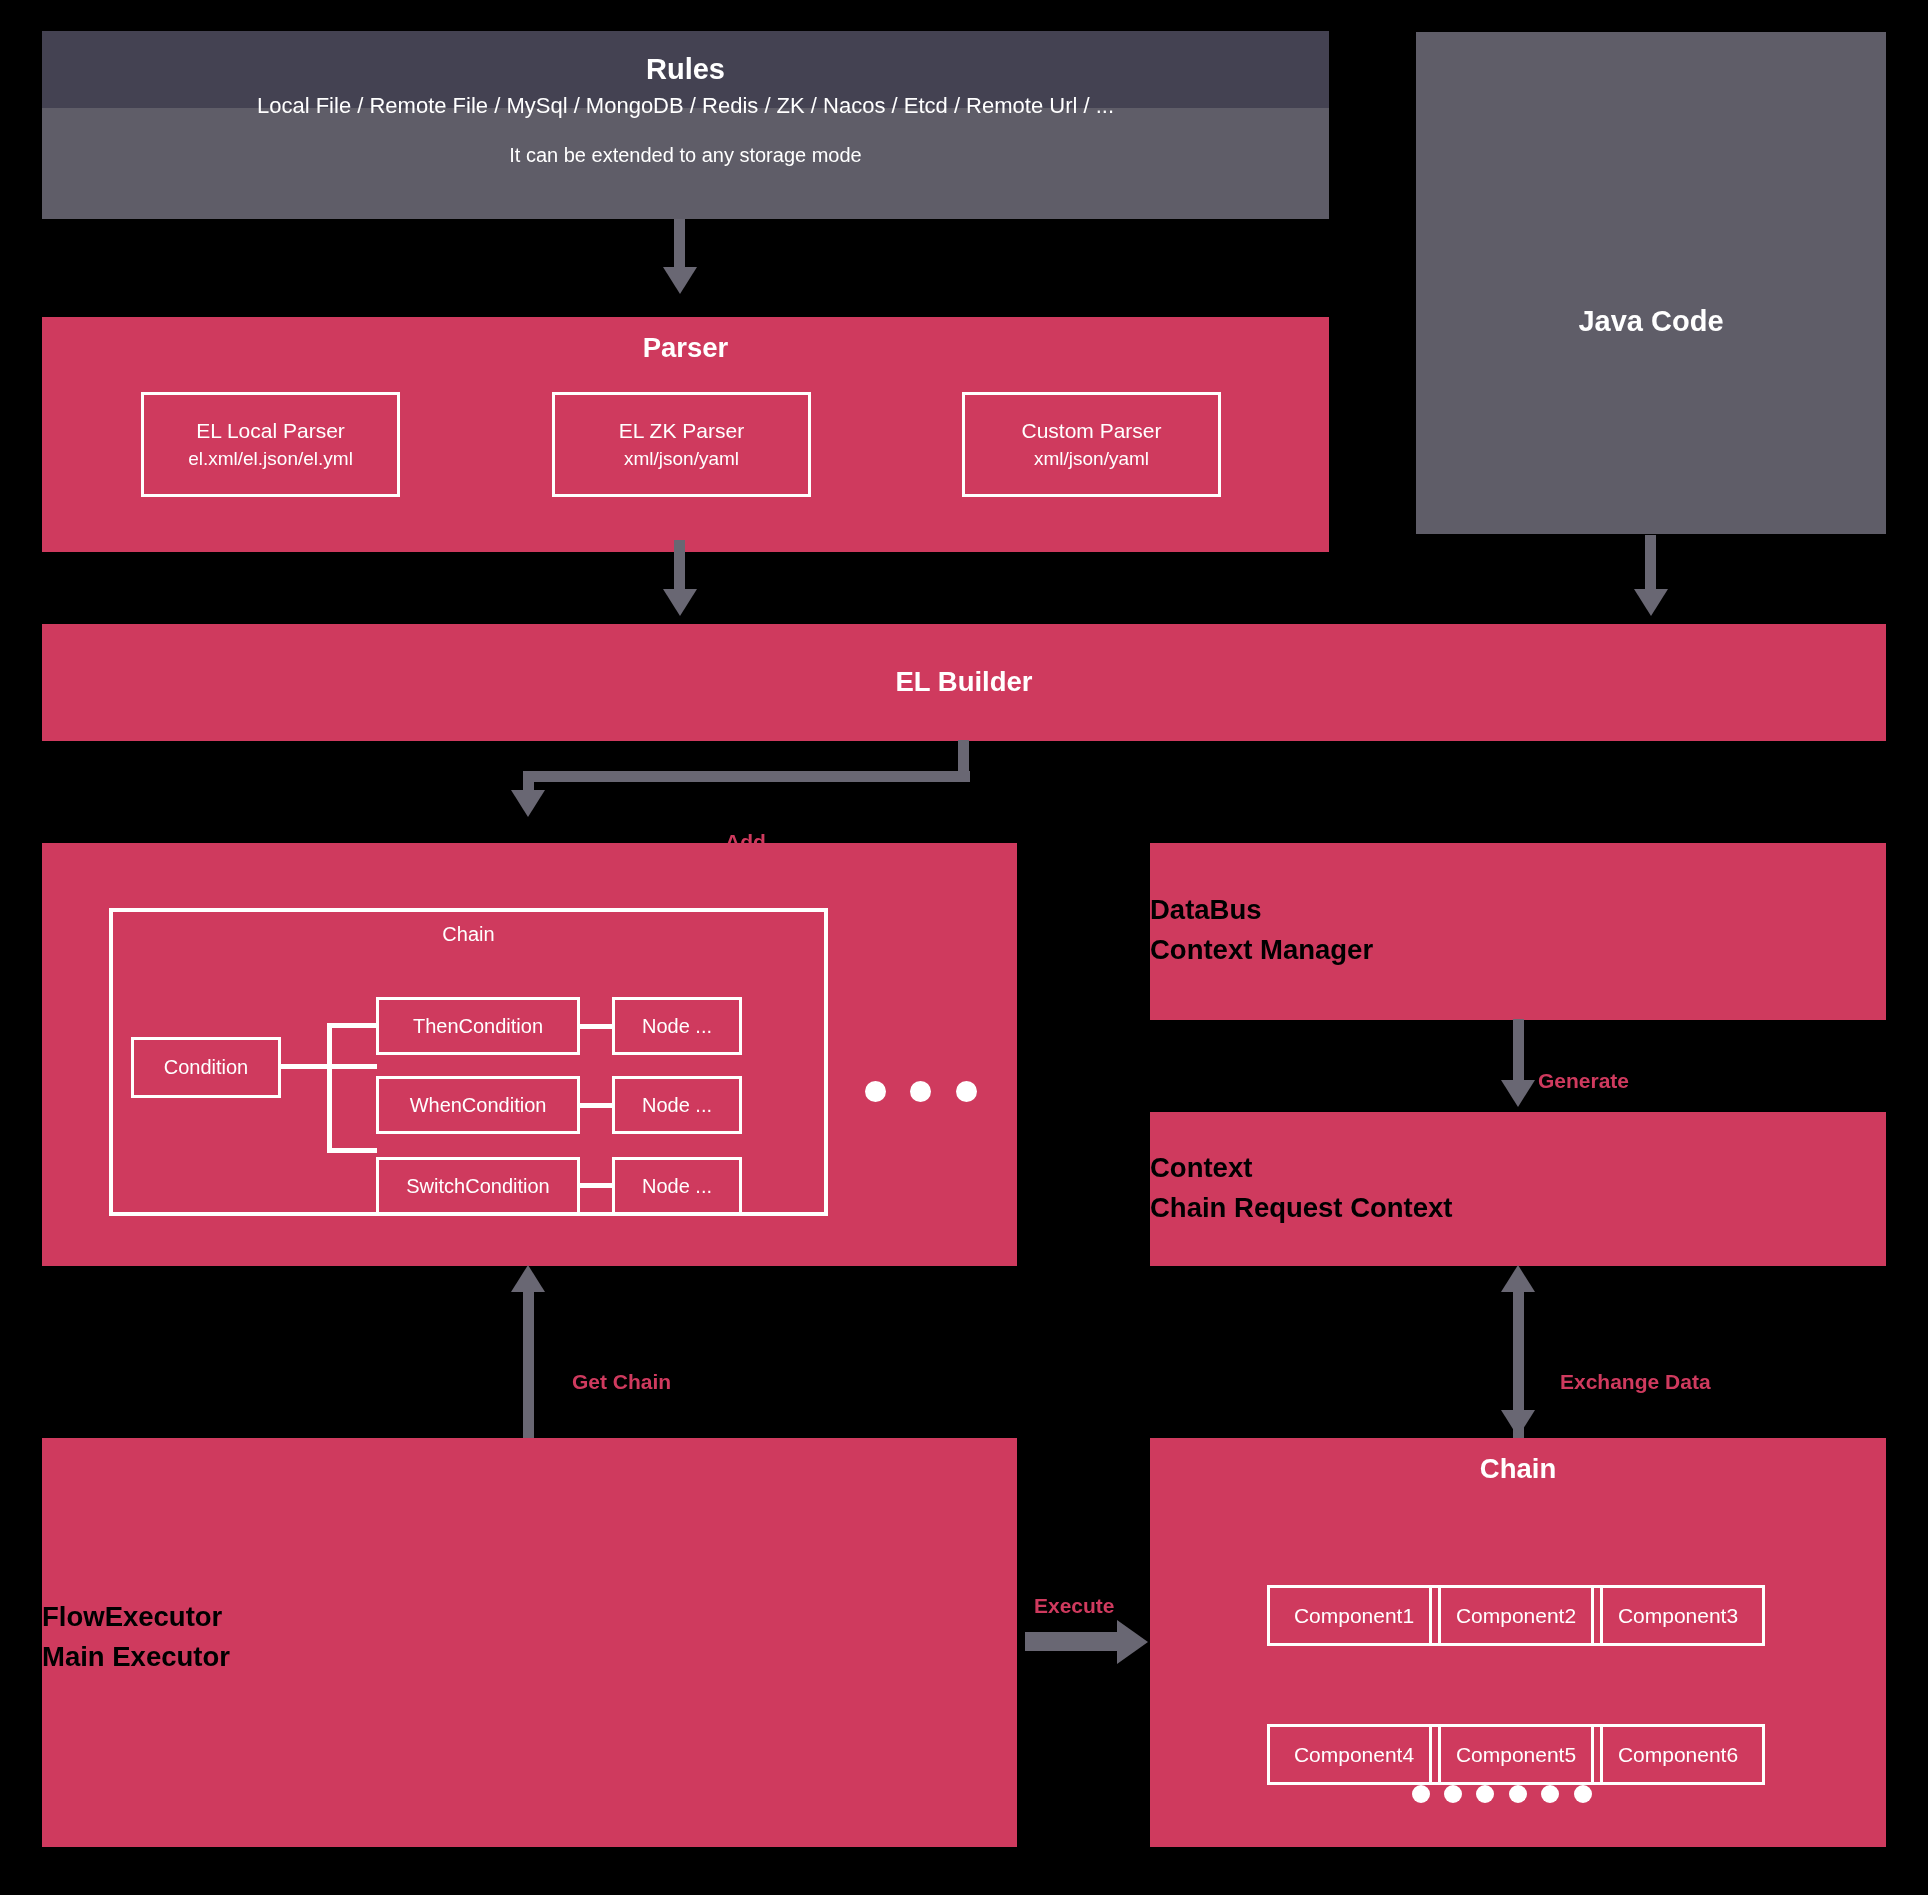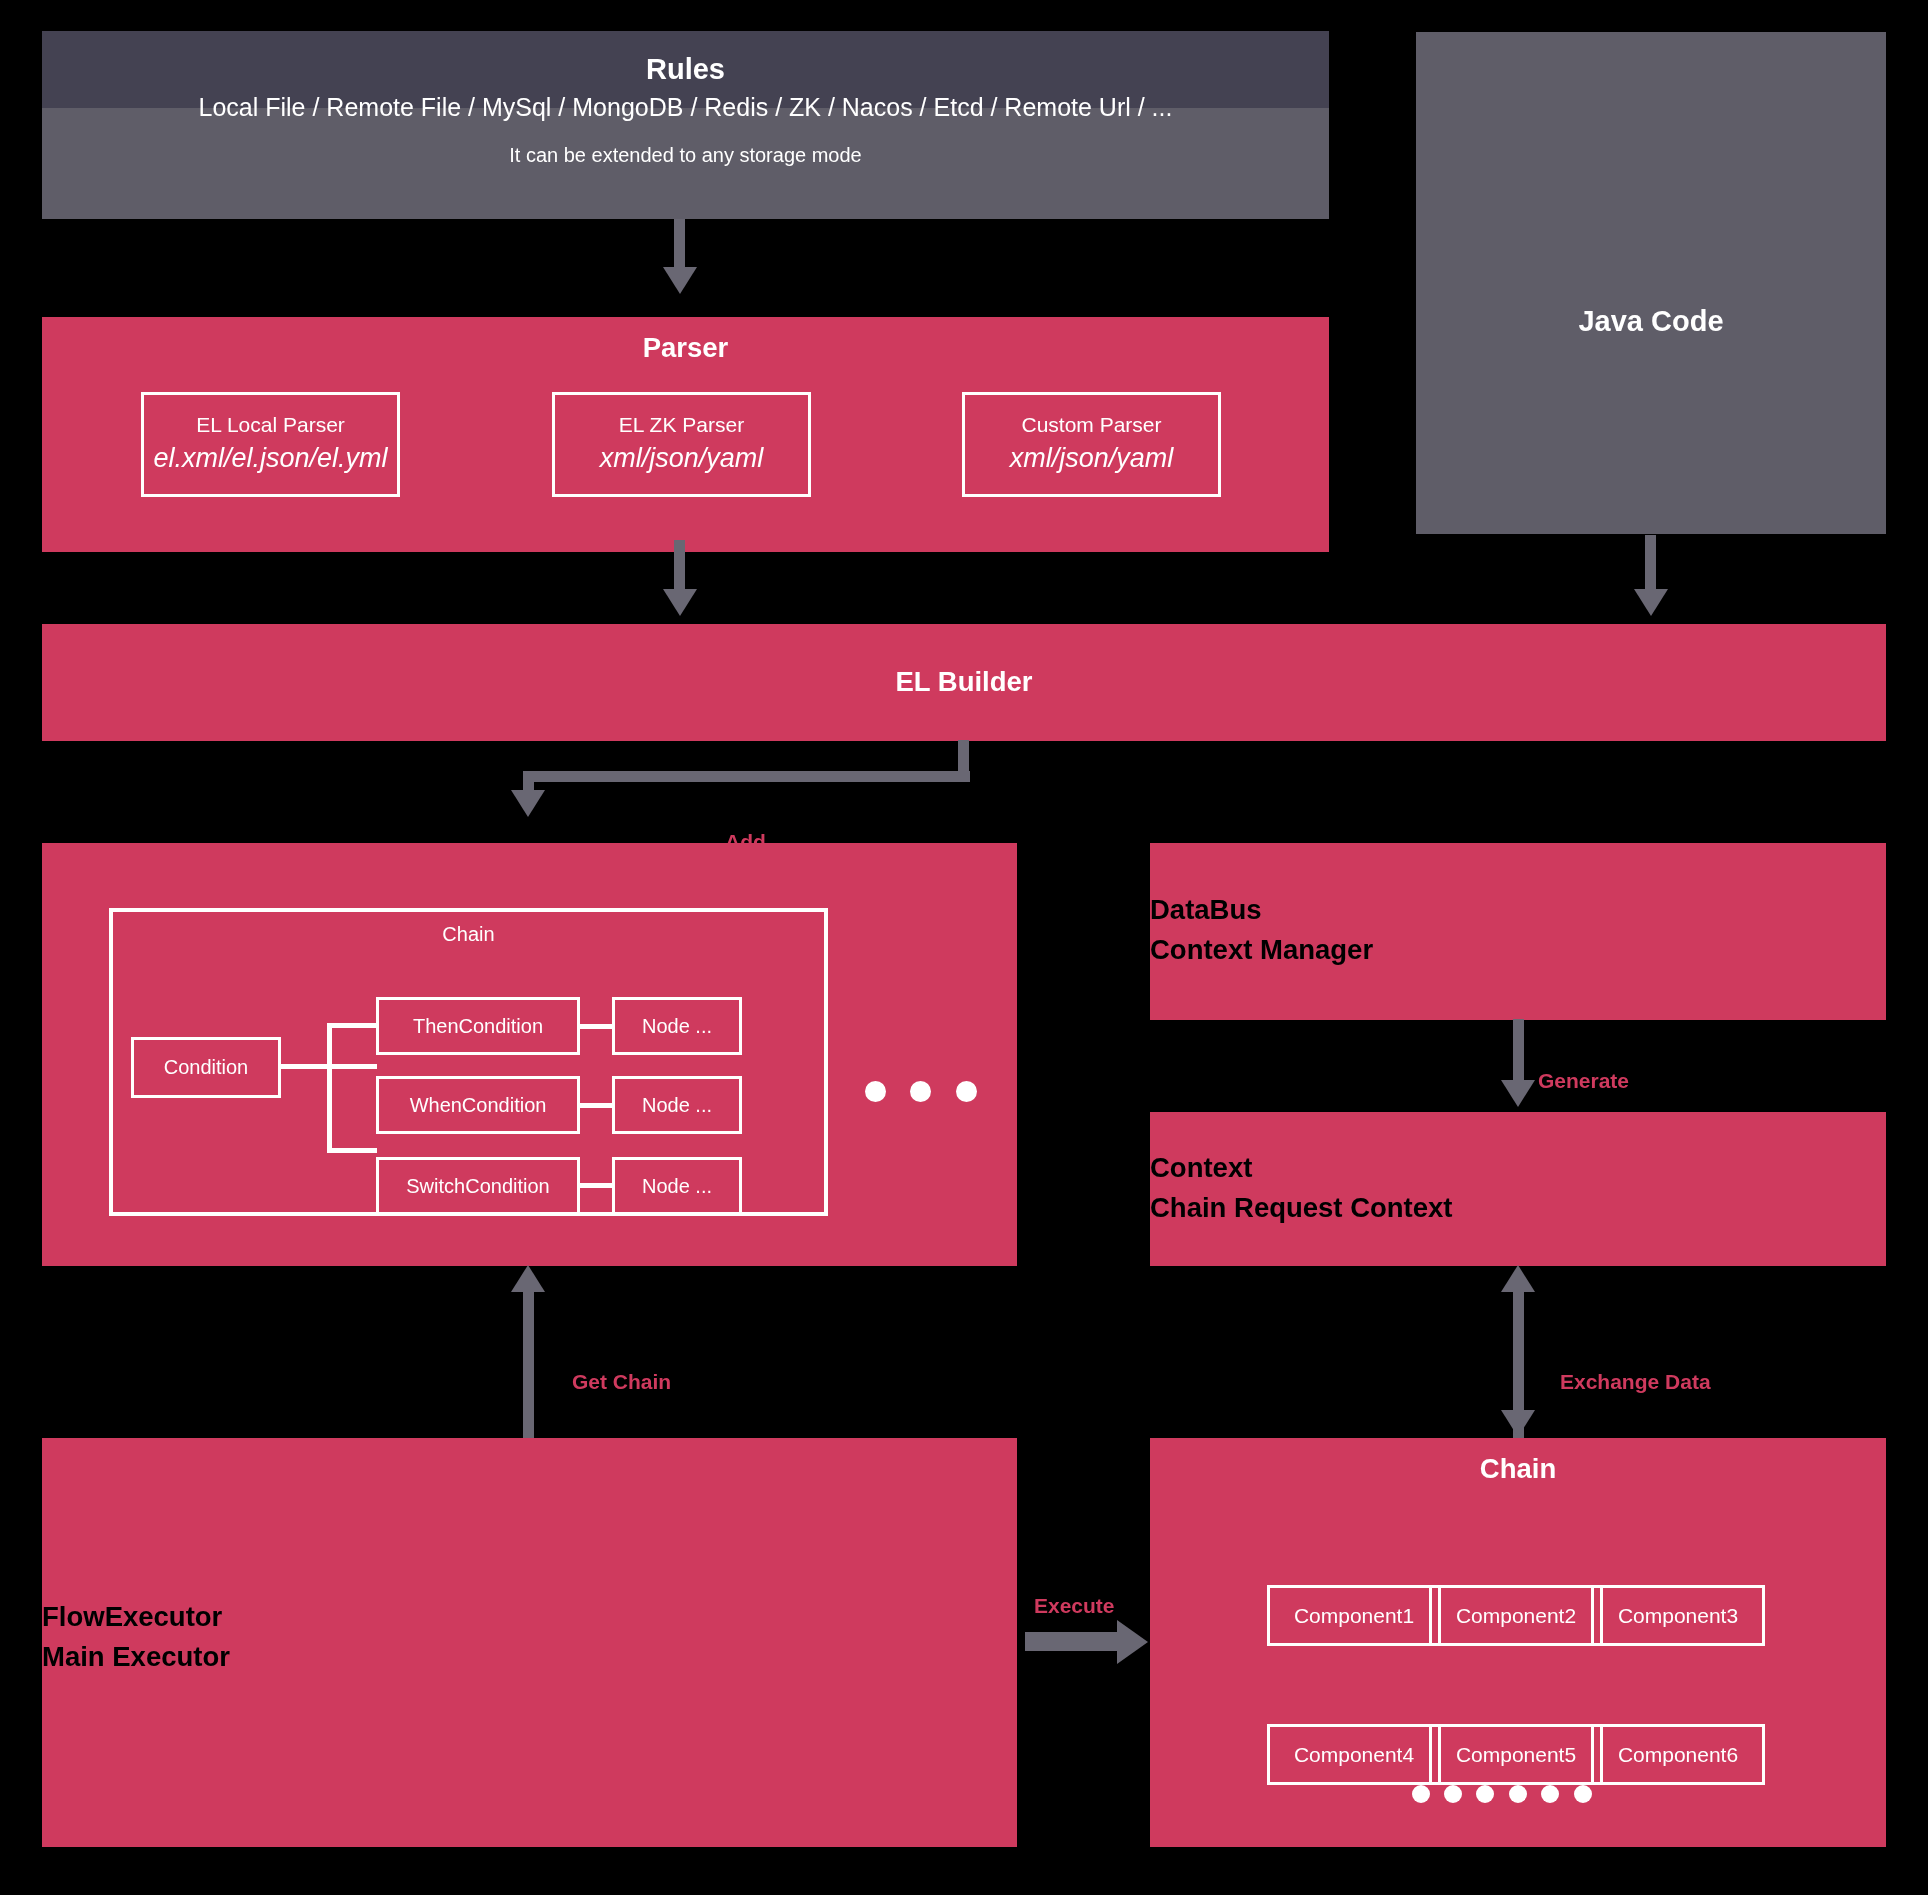--- a/index.html
+++ b/index.html
@@ -42,42 +42,42 @@
   
   .rules-head-text {
     position: absolute;
     left: 0; right: 0; top: 22px;
     text-align: center;
     font-size: 29px;
     font-weight: bold;
   }
   .rules-line1 {
     position: absolute; left: 0; right: 0; top: 79px;
-    text-align: center; font-size: 25px;
+    text-align: center; font-size: 22px;
   }
   .rules-line2 {
     position: absolute; left: 0; right: 0; top: 132px;
     text-align: center; font-size: 20px;
   }
 
   
   .obox {
     position: absolute;
     box-sizing: border-box;
     border: 3.2px solid #ffffff;
     display: flex;
     flex-direction: column;
     align-items: center;
     justify-content: center;
     color: #ffffff;
     text-align: center;
     line-height: 1.38;
   }
   .obox .l1 { font-size: 21px; }
-  .obox .l2 { font-size: 27px; font-style: italic; }
+  .obox .l2 { font-size: 19px; }
 
   
   .arrow-shaft {
     position: absolute;
     background: #696773;
   }
   .arrow-head-down {
     position: absolute;
     width: 0; height: 0;
     border-left: 17px solid transparent;

